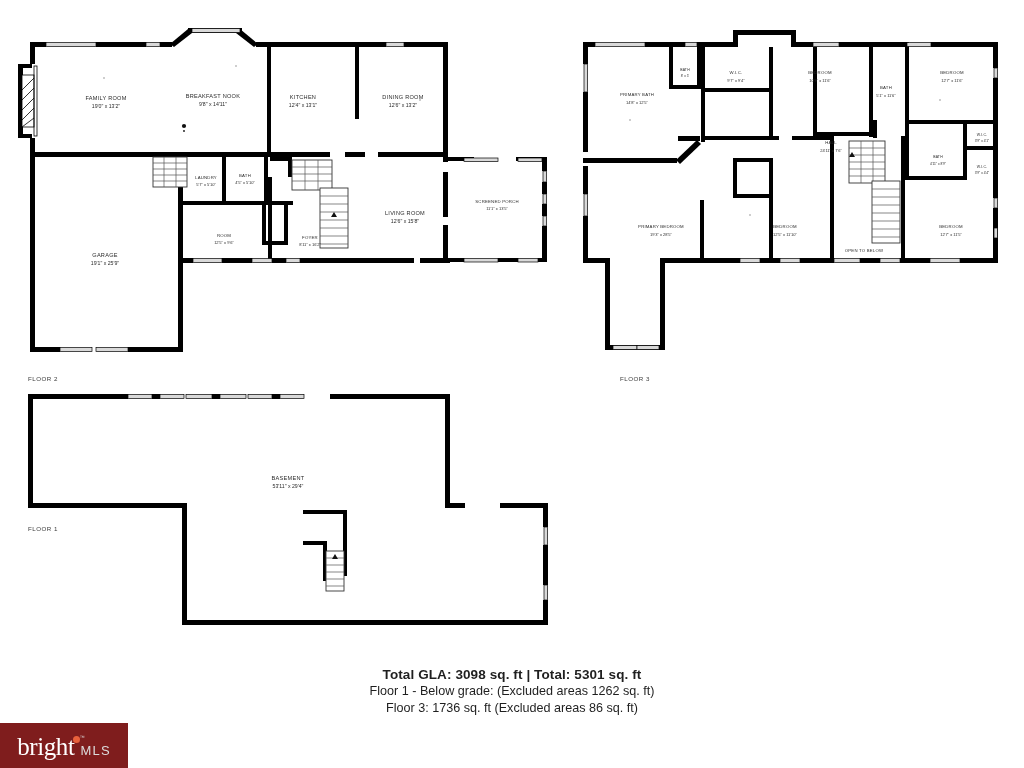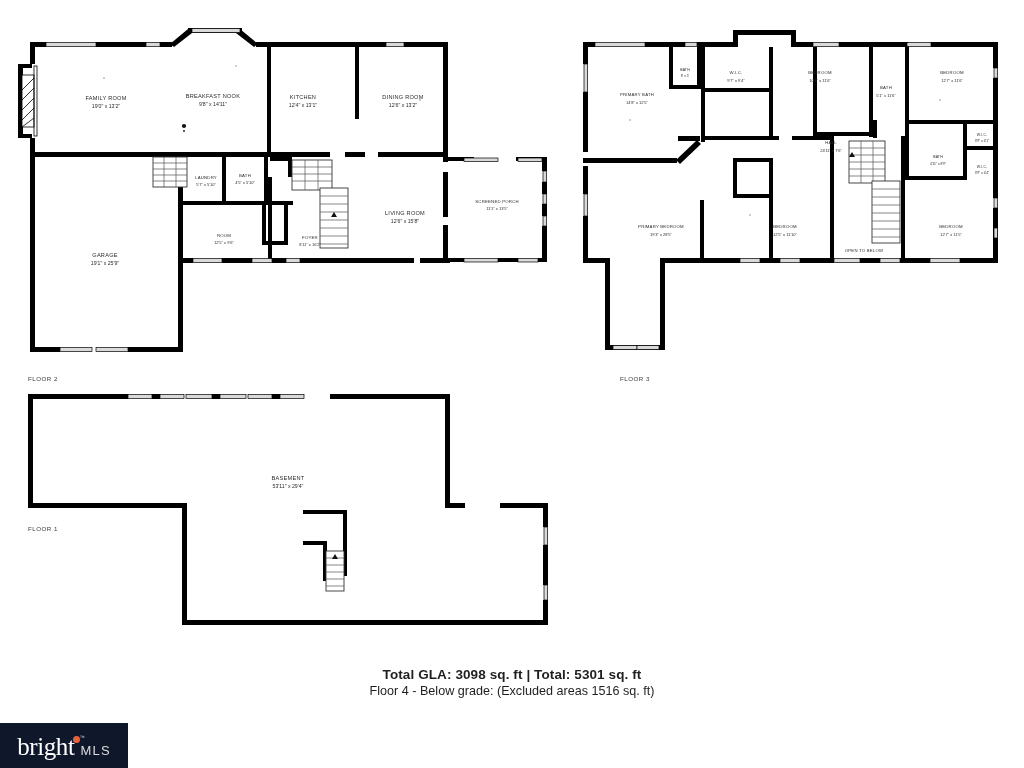--- a/index.html
+++ b/index.html
@@ -61,21 +61,21 @@
     letter-spacing: 0.1px;
   }
   #footer .line {
     font-size: 12.6px;
     line-height: 16.5px;
   }
   #brand {
     position: absolute;
     left: 0px; top: 723px;
     width: 128px; height: 45px;
-    background: #0f172a;
+    background: #7f1d1d;
     display: flex;
     align-items: center;
     justify-content: center;
   }
   #brand .bwrap {
     position: relative;
     display: flex;
     align-items: baseline;
     transform: translateY(1px);
   }
@@ -491,21 +491,22 @@
         <text class="rlabel rdim" x="288" y="488">53'11" x 29'4"</text>
       </g>
 
       <text class="floorlabel" x="28" y="531">FLOOR 1</text>
     </g>
 
   </svg>
 
   <div id="footer">
     <div class="line1">Total GLA: 3098 sq. ft | Total: 5301 sq. ft</div>
-    <div class="line">Floor 4 - Below grade: (Excluded areas 1516 sq. ft)</div>
+    <div class="line">Floor 1 - Below grade: (Excluded areas 1262 sq. ft)</div>
+    <div class="line">Floor 3: 1736 sq. ft (Excluded areas 86 sq. ft)</div>
   </div>
 
   <div id="brand">
     <div class="bwrap">
       <span class="bright">bright</span>
       <span class="dot"></span>
       <span class="tm">™</span>
       <span class="mls">MLS</span>
     </div>
   </div>

